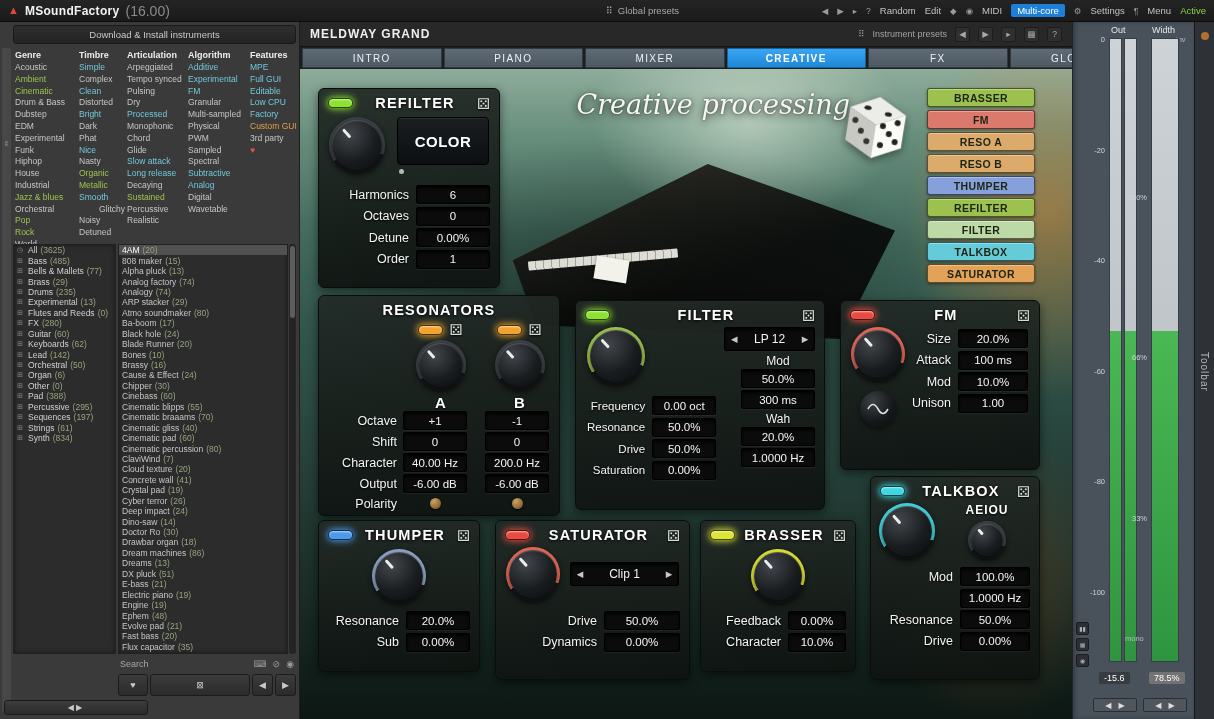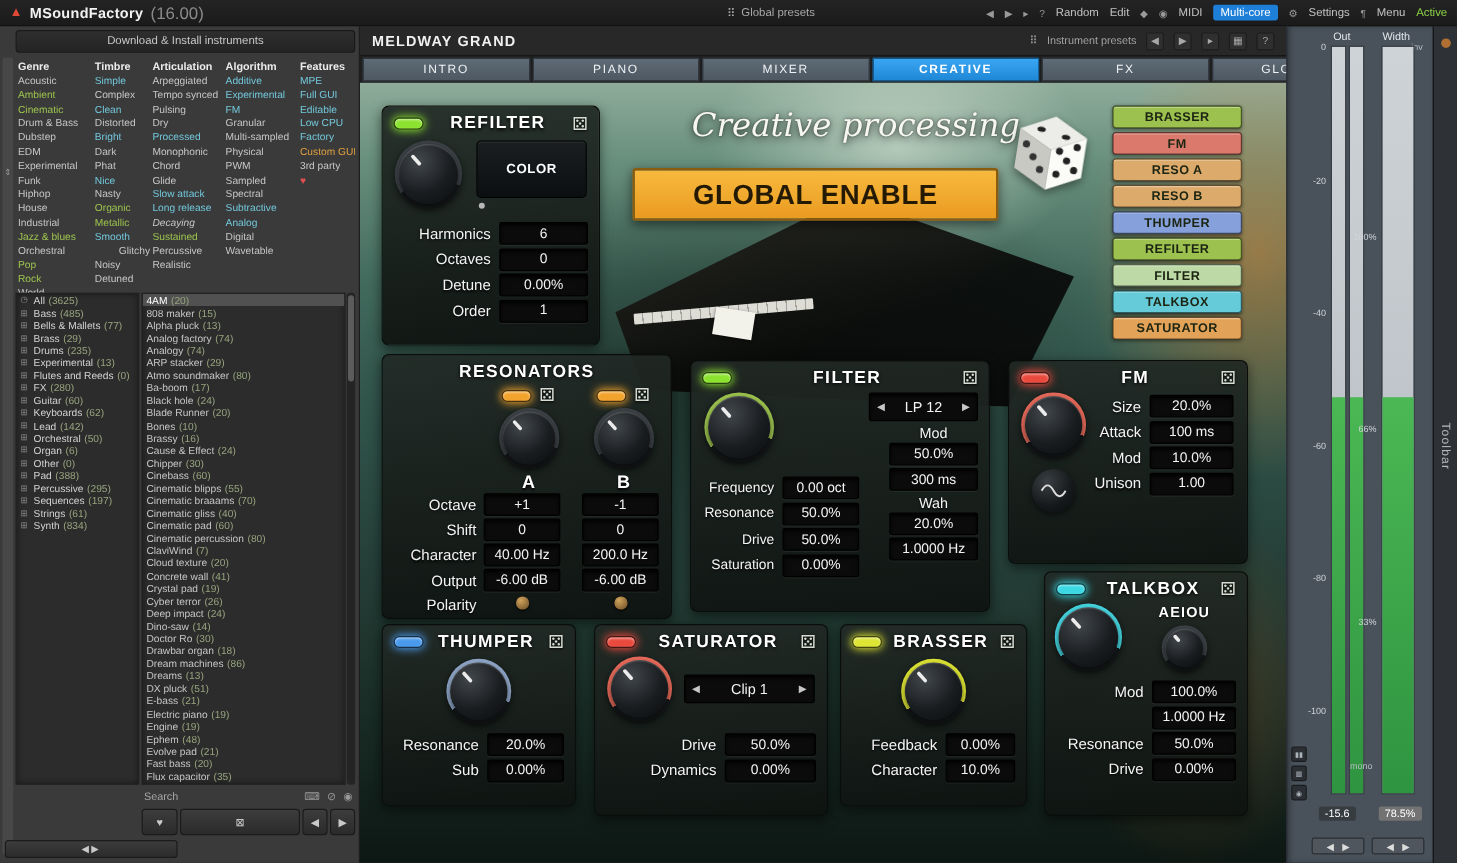--- a/index.html
+++ b/index.html
@@ -102,21 +102,21 @@
     background:#ececec;border-radius:2px;transform-origin:50% 195%;transform:rotate(-42deg)}
   .prow{display:flex;align-items:center;gap:7px;padding:0 9px;margin-bottom:2.5px}
   .plabel{flex:1;text-align:right;color:#f4f4f4;font-size:12.5px;text-shadow:0 1px 2px #000;white-space:nowrap}
   .vbox{background:#0b0b0b;border:1px solid #000;border-radius:2px;color:#f4f4f4;font-size:11.5px;height:19px;flex:none;
     display:flex;align-items:center;justify-content:center;box-shadow:inset 0 2px 3px rgba(0,0,0,.9),0 1px 0 rgba(255,255,255,.05)}
   .selector{display:flex;align-items:center;background:#0b0b0b;border:1px solid #000;border-radius:2px;height:24px;
     color:#f2f2f2;font-size:12px;box-shadow:inset 0 2px 3px rgba(0,0,0,.9)}
   .selarr{width:18px;text-align:center;color:#c8c8c8;font-size:8.5px}
   .selval{flex:1;text-align:center}
   .colorbtn{height:48px;background:linear-gradient(#1a1e21,#0c0f11);border:1px solid #000;border-radius:4px;color:#fff;
-    font-weight:bold;font-size:11px;display:flex;align-items:center;justify-content:center;letter-spacing:.5px;
+    font-weight:bold;font-size:15px;display:flex;align-items:center;justify-content:center;letter-spacing:.5px;
     box-shadow:inset 0 1px 0 rgba(255,255,255,.08)}
   .mini-dot{position:absolute;left:2px;bottom:-9px;width:5px;height:5px;border-radius:50%;background:#b8b8b8}
   .abletter{color:#fff;font-weight:bold;font-size:15px;text-shadow:0 1px 2px #000;margin-top:1px}
   .rrow{display:flex;align-items:center;gap:6px;padding:0 10px;margin-bottom:2px}
   .rrow .vbox{width:64px}
   .pol-knob{display:inline-block;width:11px;height:11px;border-radius:50%;
     background:radial-gradient(circle at 35% 30%,#d0a45e,#6a4a20);box-shadow:0 1px 2px #000}
   .collabel{text-align:center;color:#f4f4f4;font-size:12px;margin:3px 0 1px;text-shadow:0 1px 2px #000}
   .vowels{color:#fff;font-weight:bold;font-size:12px;letter-spacing:1px;text-shadow:0 1px 2px #000;text-align:center}
   .sine-knob{width:36px;height:36px;border-radius:50%;display:flex;align-items:center;justify-content:center;
@@ -228,21 +228,21 @@
         <div class="tag" style="color: rgb(198, 198, 198);">Arpeggiated</div>
             <div class="tag" style="color: rgb(198, 198, 198);">Tempo synced</div>
             <div class="tag" style="color: rgb(198, 198, 198);">Pulsing</div>
             <div class="tag" style="color: rgb(198, 198, 198);">Dry</div>
             <div class="tag" style="color: rgb(114, 200, 220);">Processed</div>
             <div class="tag" style="color: rgb(198, 198, 198);">Monophonic</div>
             <div class="tag" style="color: rgb(198, 198, 198);">Chord</div>
             <div class="tag" style="color: rgb(198, 198, 198);">Glide</div>
             <div class="tag" style="color: rgb(114, 200, 220);">Slow attack</div>
             <div class="tag" style="color: rgb(114, 200, 220);">Long release</div>
-            <div class="tag" style="color: rgb(198, 198, 198); font-style: italic;">Decaying</div>
+            <div class="tag" style="color: rgb(198, 198, 198);">Decaying</div>
             <div class="tag" style="color: rgb(157, 196, 78);">Sustained</div>
             <div class="tag" style="color: rgb(198, 198, 198);">Percussive</div>
             <div class="tag" style="color: rgb(198, 198, 198);">Realistic</div>
           </div>
       </div>
       <div class="tagcol" style="width:62px">
         <div class="taghead">Algorithm</div>
         <div data-repeat="browser.tag_columns.3.tags">
 
         <div class="tag" style="color: rgb(114, 200, 220);">Additive</div>
@@ -634,21 +634,20 @@
       <div class="tab">FX</div>
       <div class="tab">GLOBALS</div>
     </div>
 
   <div id="content">
     <div class="piano-lid"></div>
     <div class="piano-keys"></div>
     <div class="piano-paper"></div>
 
     <div id="banner-heading">Creative processing</div>
-    <div id="global-enable">GLOBAL ENABLE</div>
 
     <svg id="bigdice" width="88" height="88" viewBox="0 0 100 100">
       <polygon points="18,34 50,18 82,34 50,50" fill="#ecece8"></polygon>
       <polygon points="18,34 50,50 50,88 18,72" fill="#c9c9c4"></polygon>
       <polygon points="82,34 50,50 50,88 82,72" fill="#fbfbf8"></polygon>
       <ellipse cx="38" cy="32" rx="4" ry="2.4" fill="#222"></ellipse>
         <ellipse cx="62" cy="36" rx="4" ry="2.4" fill="#222"></ellipse>
       <circle cx="26" cy="48" r="3.4" fill="#333"></circle>
         <circle cx="34" cy="59" r="3.4" fill="#333"></circle>
         <circle cx="42" cy="70" r="3.4" fill="#333"></circle>

